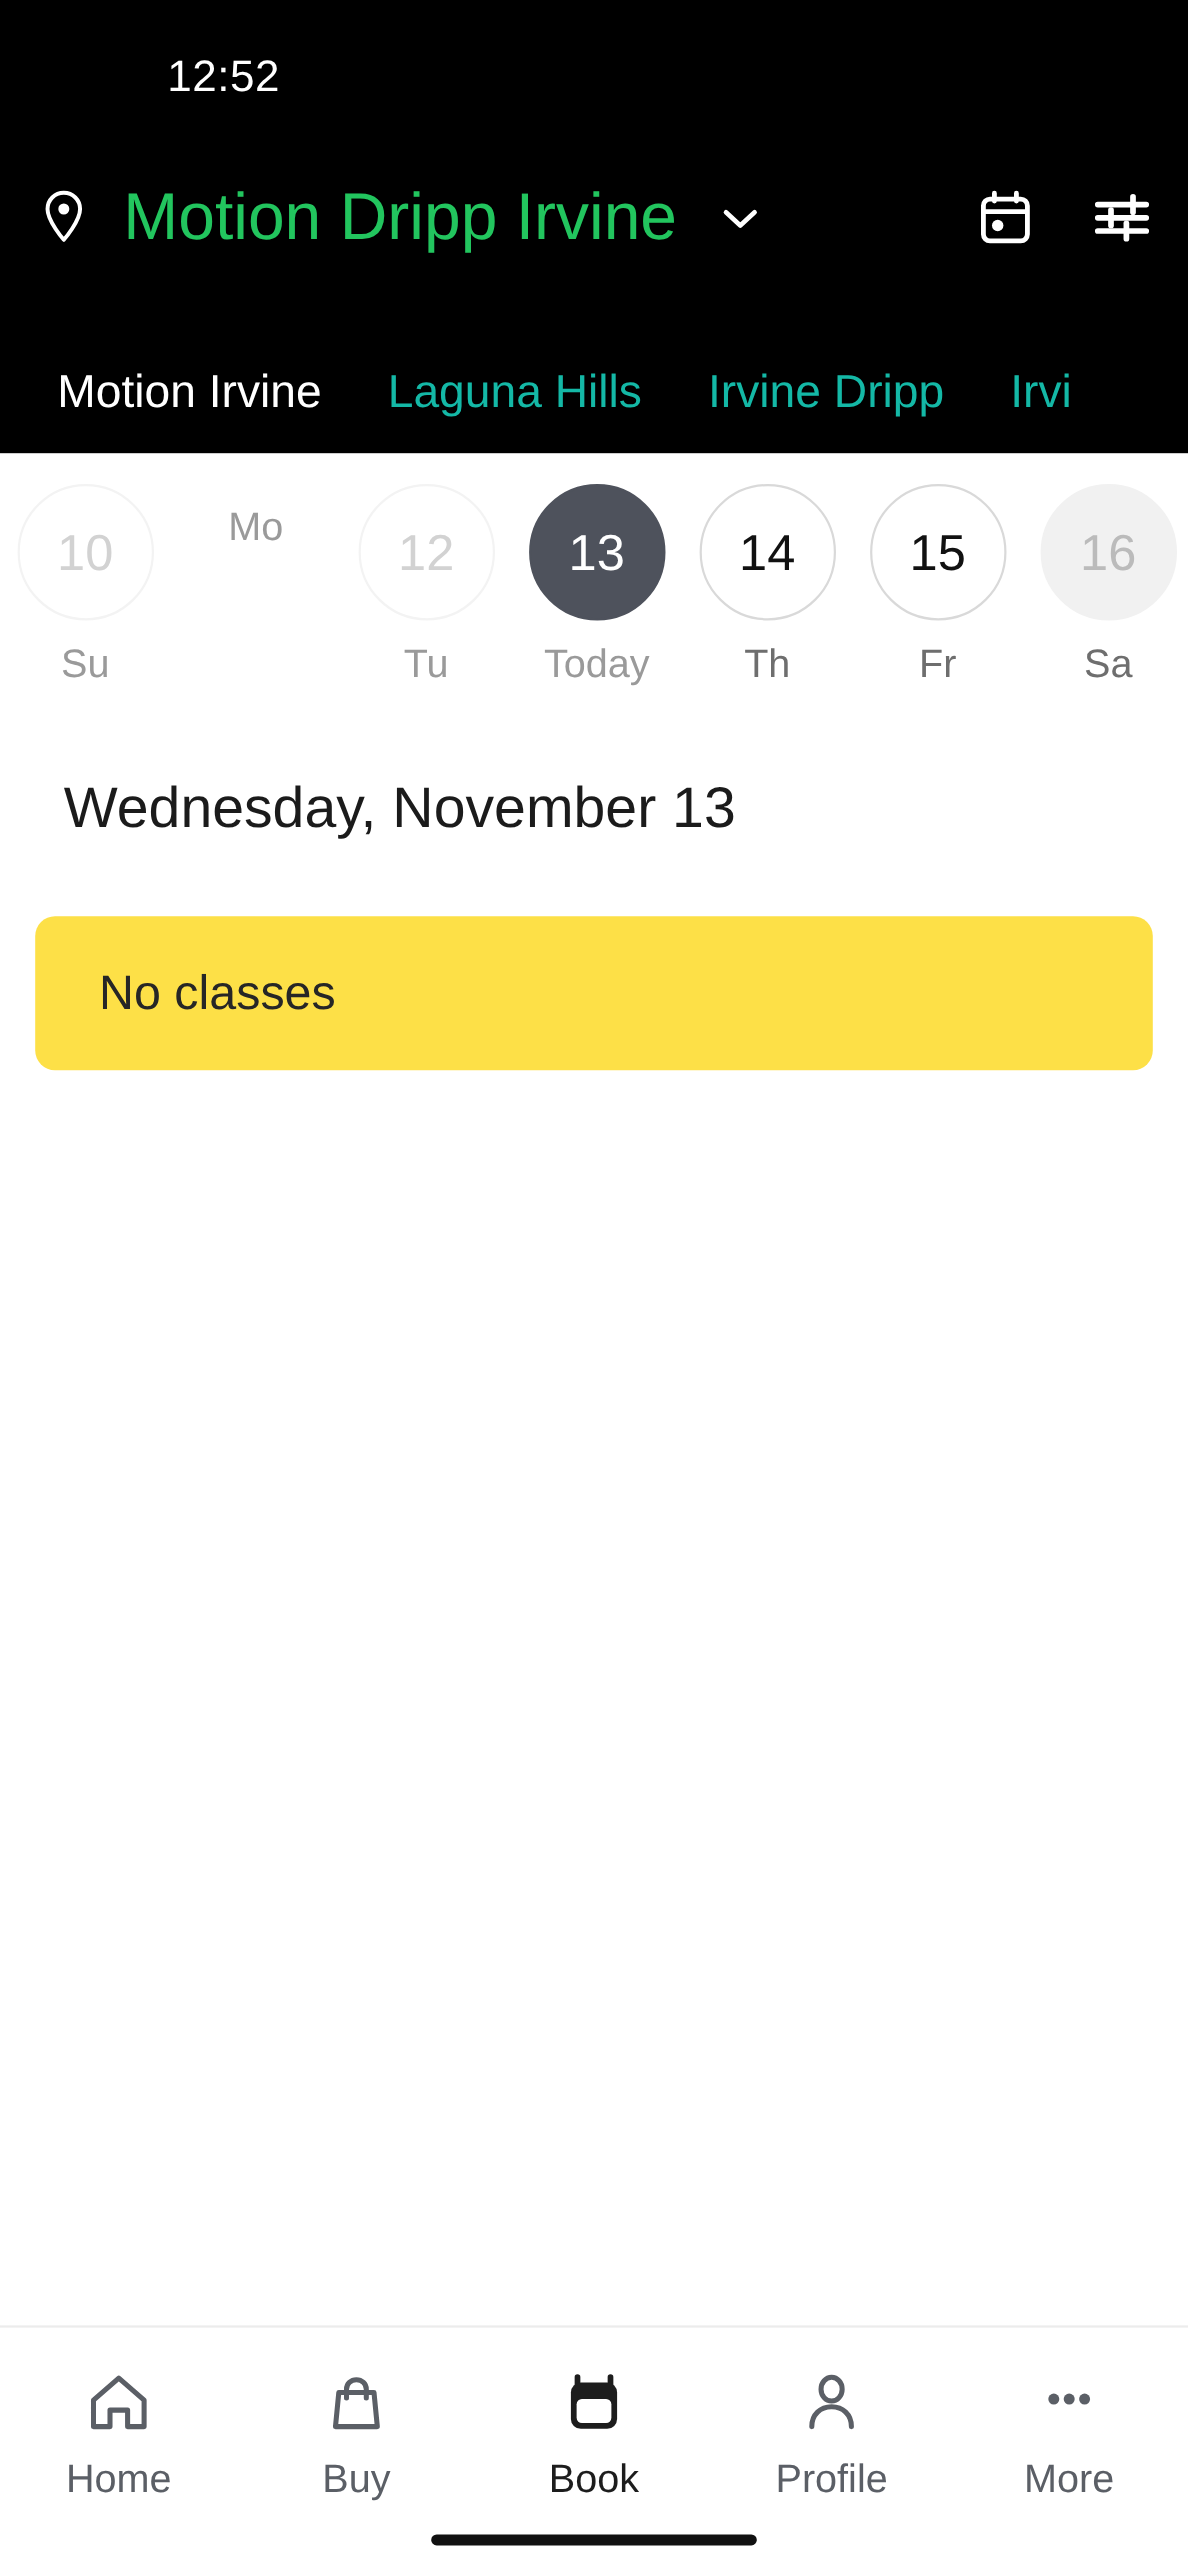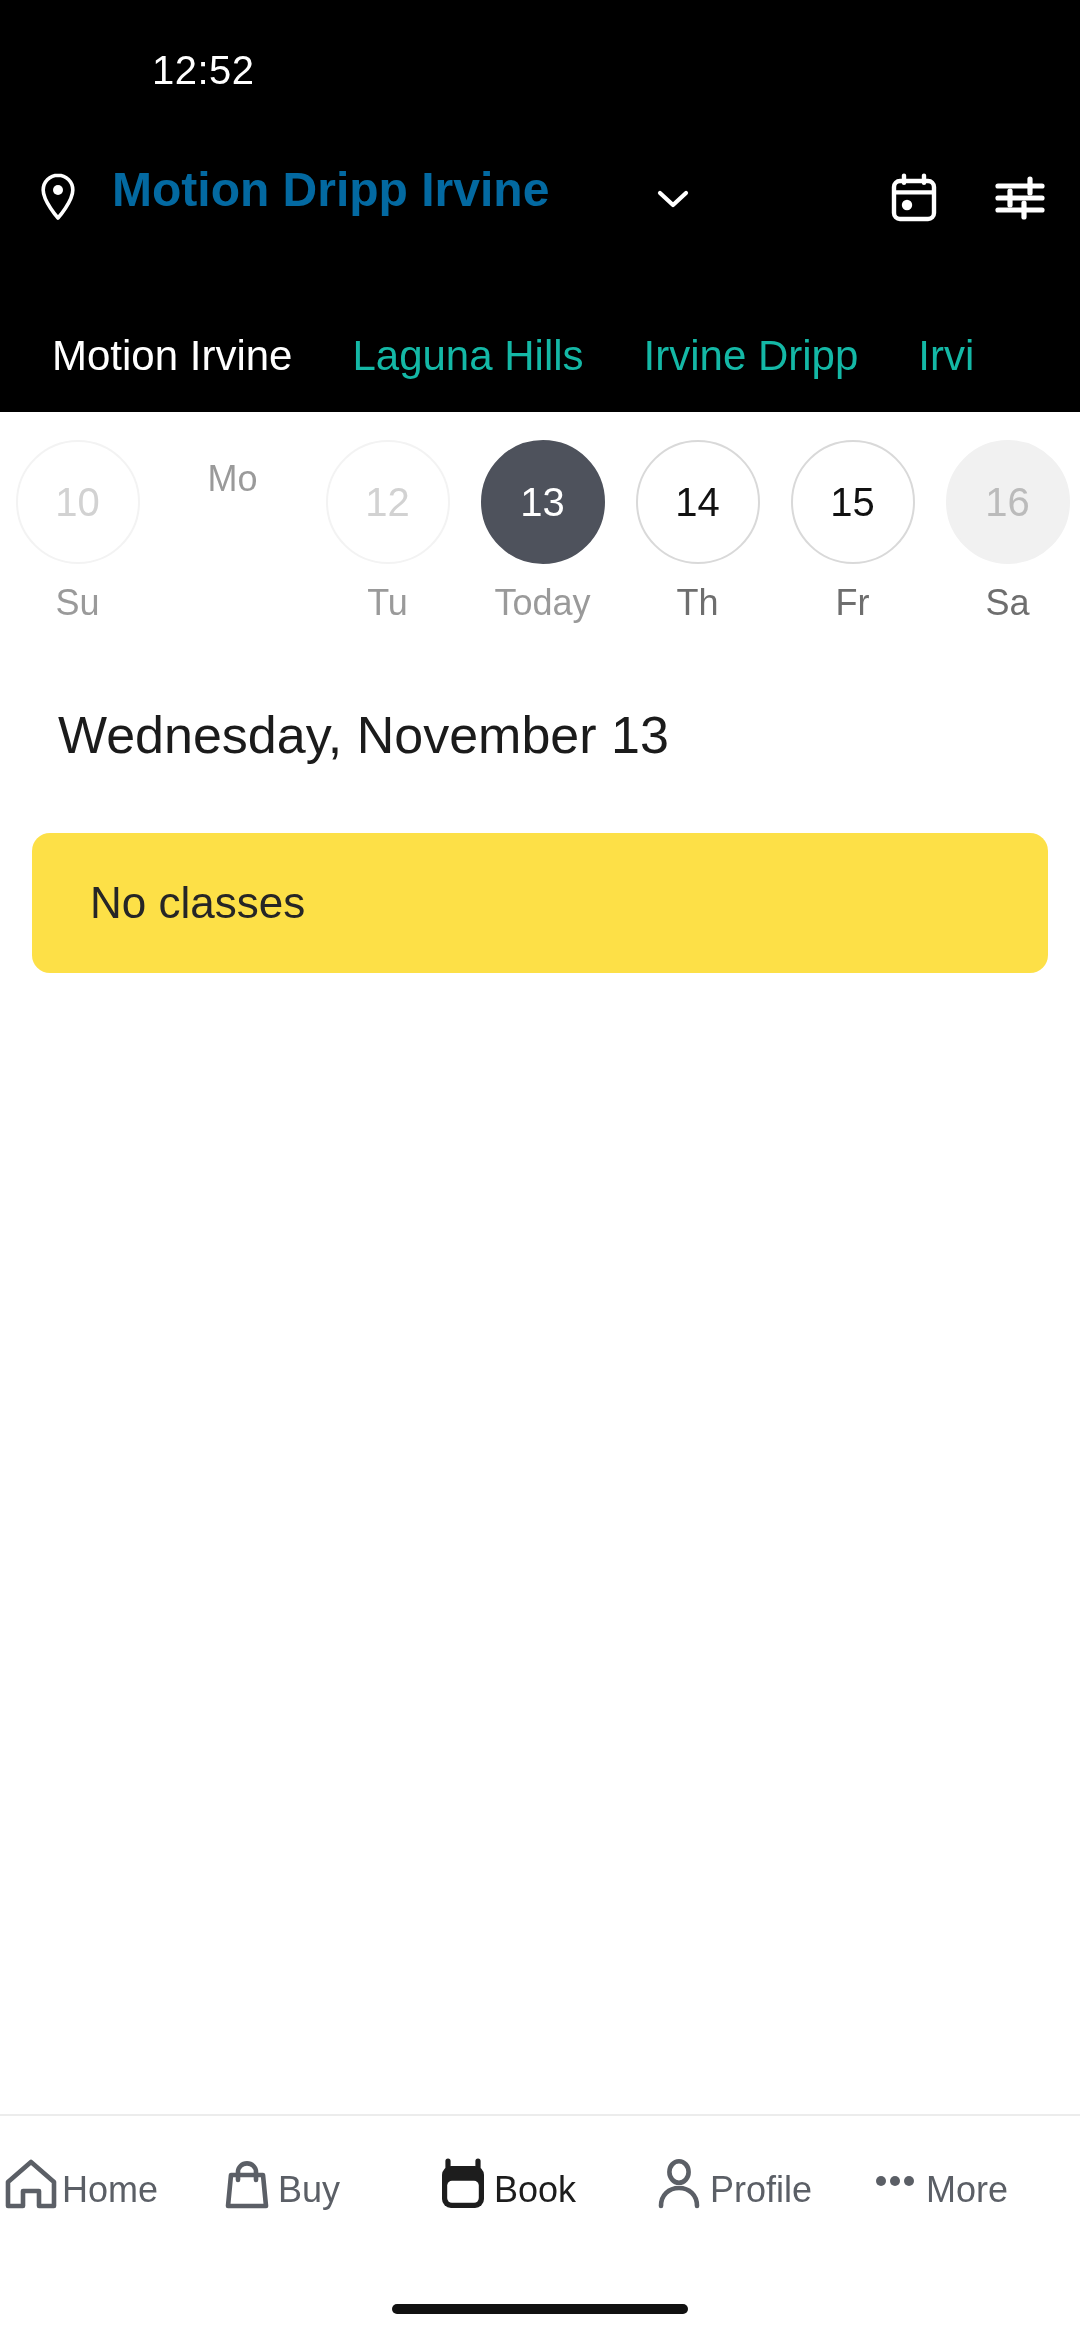--- a/index.html
+++ b/index.html
@@ -22,21 +22,21 @@
   .status-time {
     position:absolute; left:152px; top:48px;
     font-size:40px; color:#ffffff; letter-spacing:0.5px;
     font-family:"Liberation Sans", sans-serif;
   }
 
   .loc-row { position:absolute; left:0; top:150px; width:1080px; height:120px; }
   .pin-icon { position:absolute; left:36px; top:22px; width:44px; height:50px; }
   .loc-title {
     position:absolute; left:112px; top:12px;
-    font-size:48px; color:#0369a1; font-weight:700; white-space:nowrap;
+    font-size:60px; color:#22c55e; font-weight:400; white-space:nowrap;
   }
   .chev-icon { position:absolute; left:650px; top:28px; width:46px; height:40px; }
   .hdr-actions { position:absolute; right:28px; top:16px; display:flex; gap:42px; align-items:center; }
   .hdr-icon-btn { width:64px; height:64px; display:flex; align-items:center; justify-content:center; }
 
   
   .loc-tabs {
     position:absolute; left:0; top:300px; width:1080px; height:112px;
     display:flex; align-items:center; white-space:nowrap; overflow:hidden;padding-left:24px;
   }
@@ -52,21 +52,21 @@
     position:absolute; left:0; top:440px; width:1080px; height:230px;
     display:flex; align-items:flex-start;
   }
   .date-cell {
     width:155px; flex:0 0 auto; display:flex; flex-direction:column;
     align-items:center;
   }
   .date-circle {
     width:124px; height:124px; border-radius:50%;
     display:flex; align-items:center; justify-content:center;
-    font-size:40px;
+    font-size:46px;
   }
   .date-circle.past   { border:2px solid #f3f3f3; color:#d2d2d2; background:#ffffff; }
   .date-circle.today  { background:#4e525c; color:#ffffff; border:2px solid #4e525c; }
   .date-circle.future { border:2px solid #d9d9d9; color:#111111; background:#ffffff; }
   .date-circle.weekend{ background:#f1f1f1; border:2px solid #f1f1f1; color:#bbbbbb; }
   .date-label { margin-top:18px; font-size:36px; color:#9a9a9a; }
   .date-label.dark { color:#6e6e6e; }
 
   
   .day-heading {
@@ -82,21 +82,21 @@
   }
   .classes-card-text { margin-left:58px; font-size:44px; color:#262626; }
 
   
   .bottom-nav {
     position:absolute; left:0; bottom:0; width:1080px; height:226px;
     background:#ffffff; border-top:2px solid #ececec;
     display:flex; align-items:flex-start; justify-content:space-around;
     padding-top:32px;
   }
-  .nav-item { width:216px; display:flex; flex-direction:row; align-items:center; }
+  .nav-item { width:216px; display:flex; flex-direction:column; align-items:center; }
   .nav-icon { height:74px; display:flex; align-items:center; justify-content:center; }
   .nav-label { margin-top:10px; font-size:36px; color:#5b5f66; }
   .nav-item.active .nav-label { color:#1d1d1d; }
   .home-indicator {
     position:absolute; left:50%; transform:translateX(-50%); bottom:26px;
     width:296px; height:10px; border-radius:6px; background:#111111;
   }
 </style>
 </head>
 <body>

